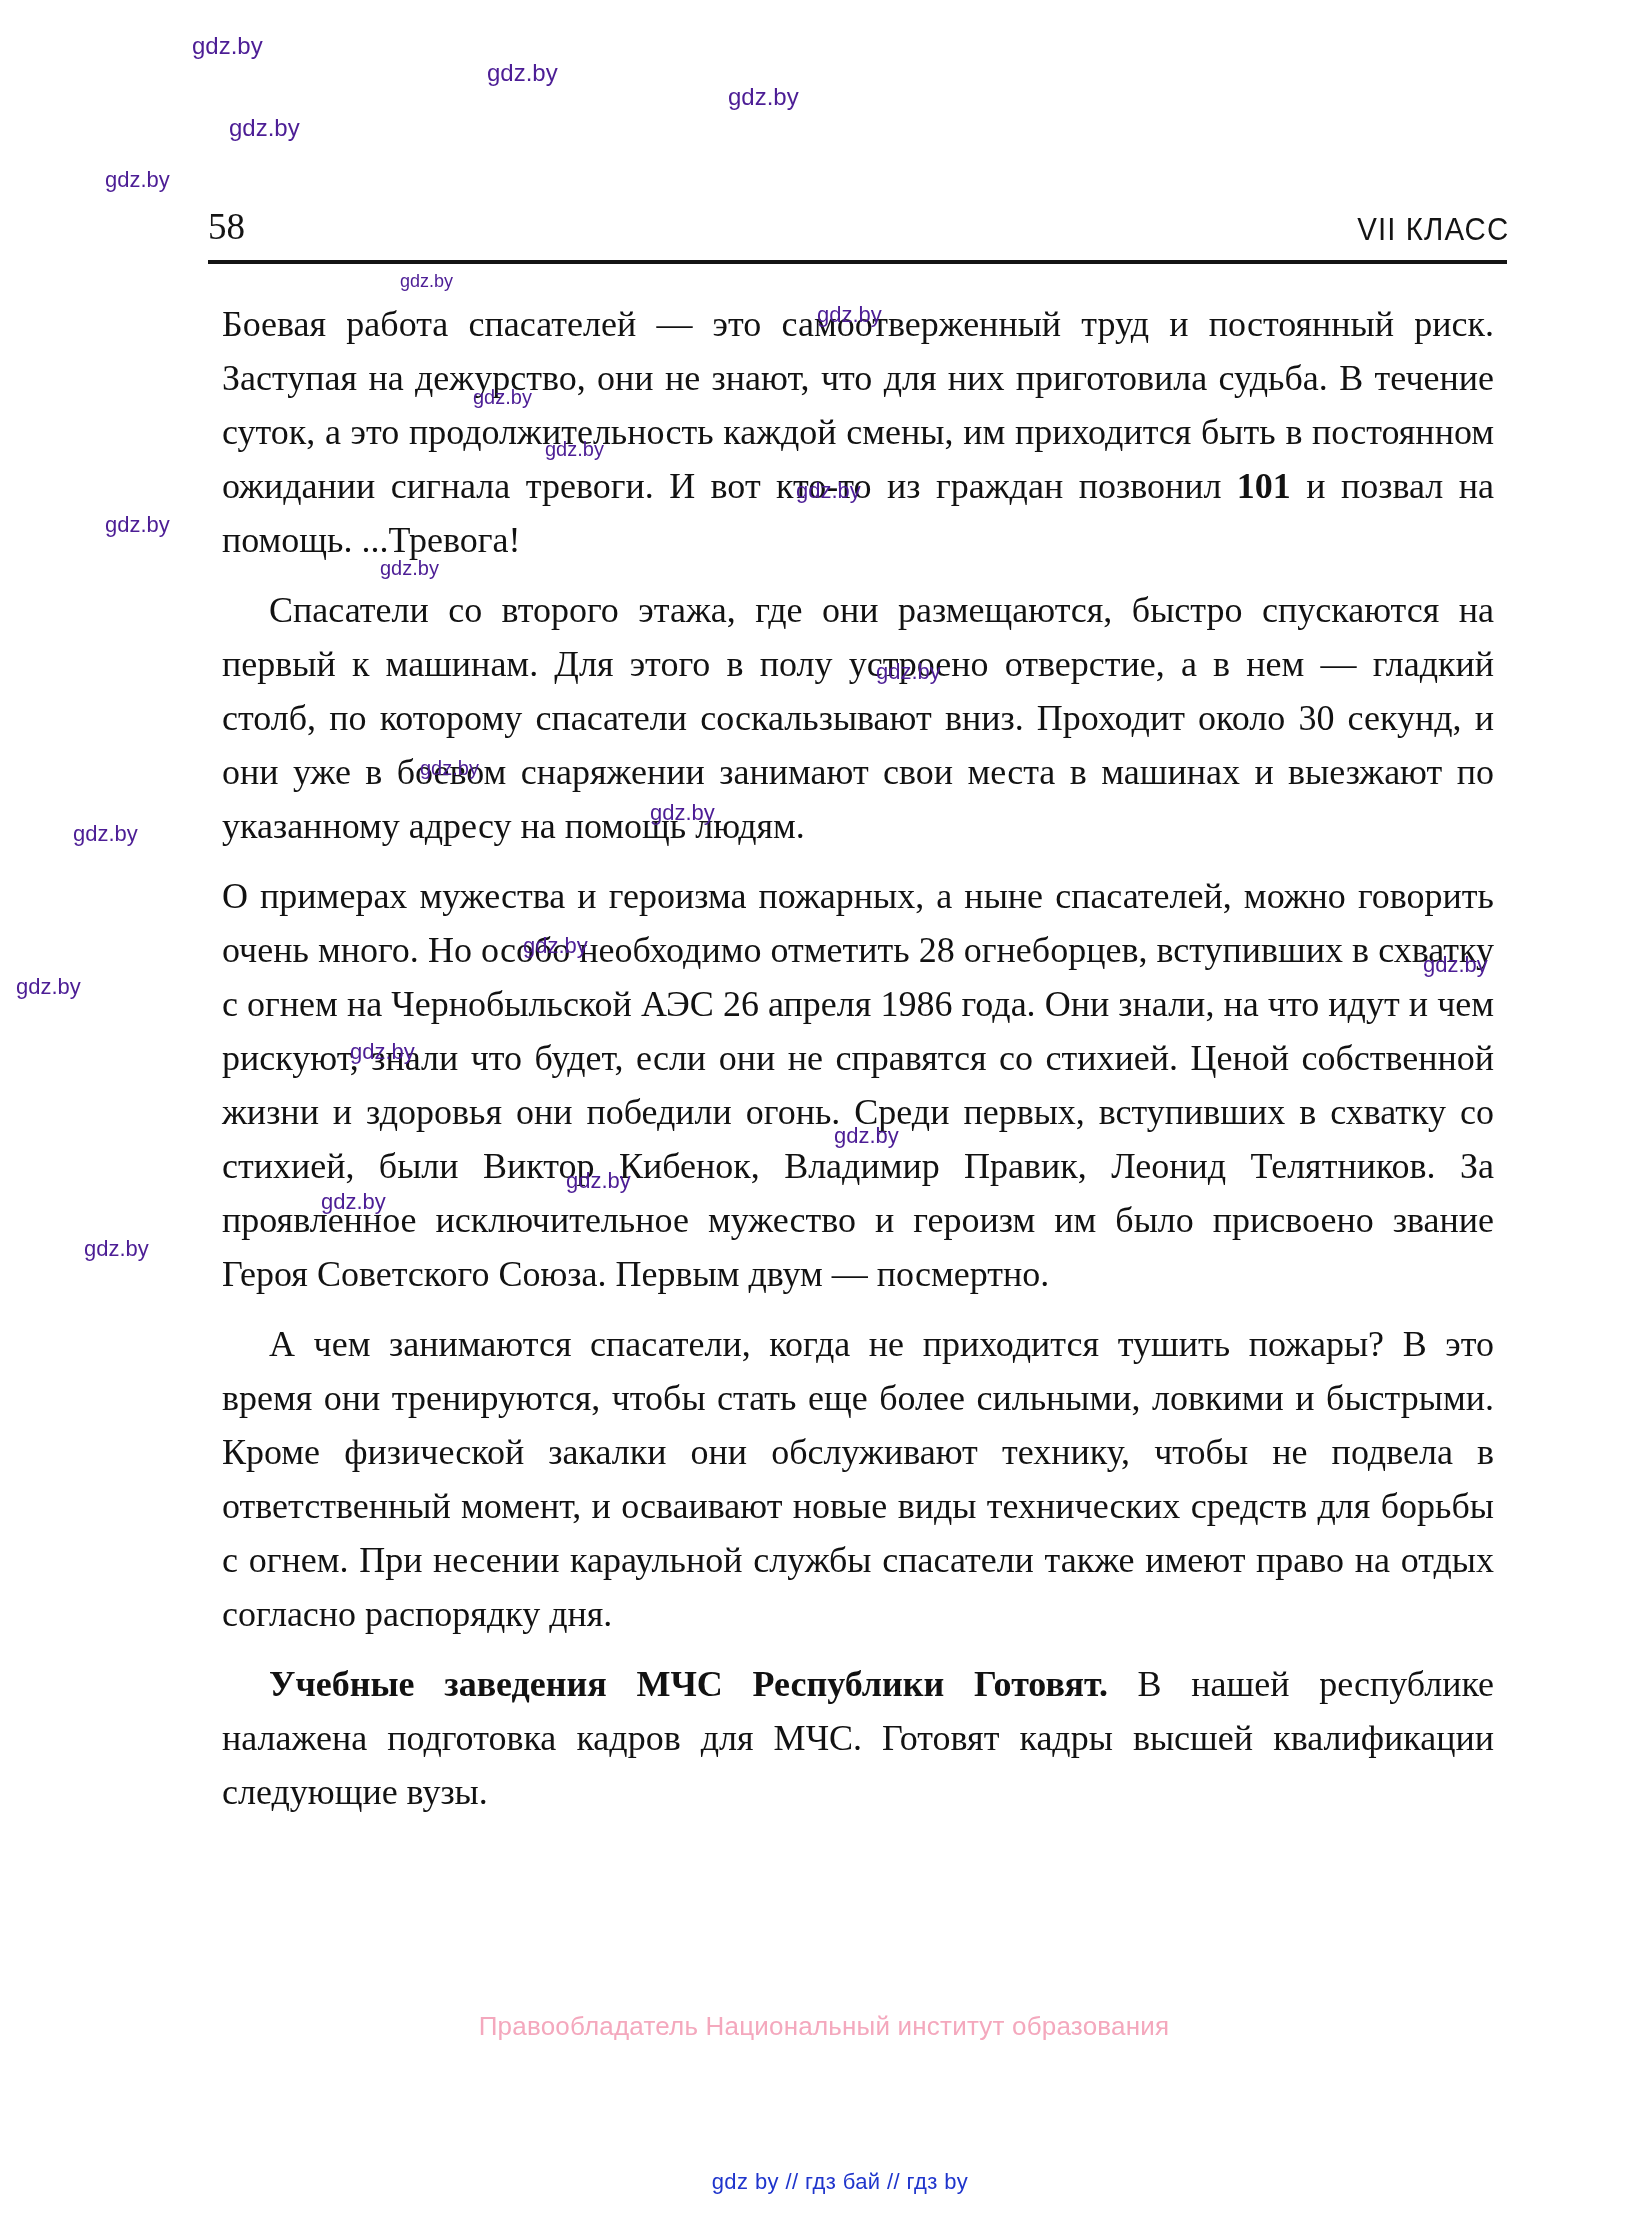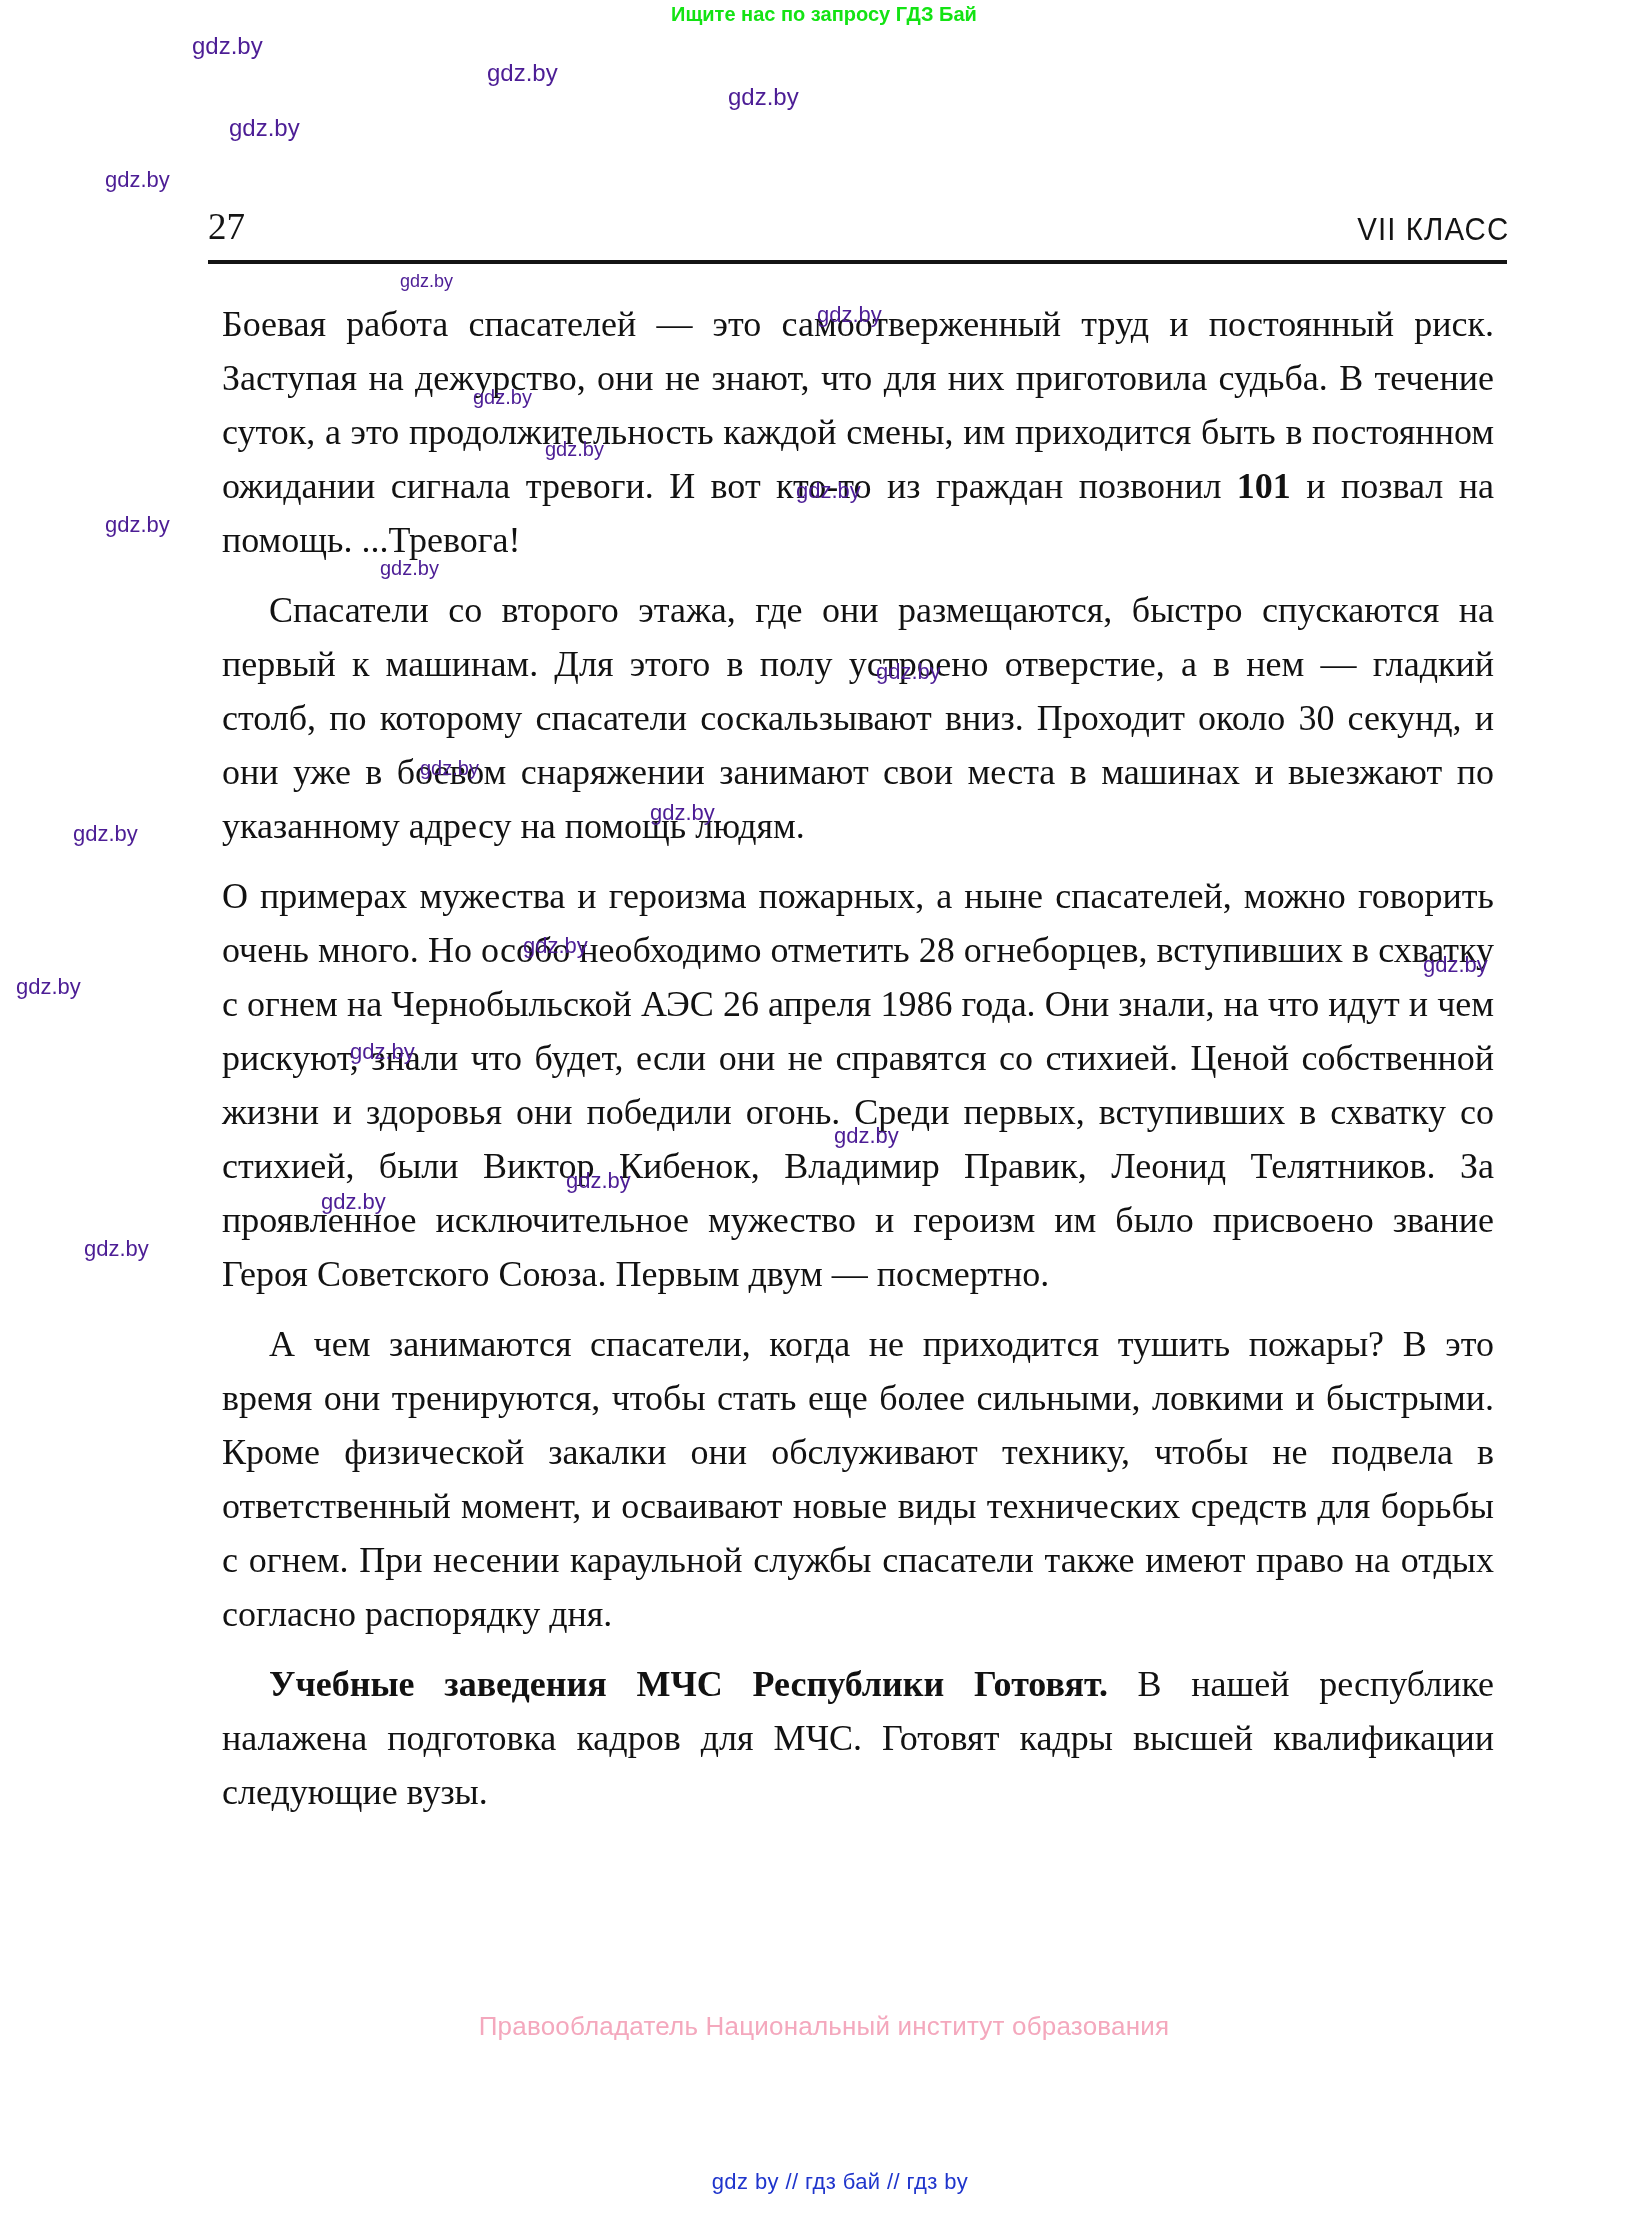--- a/index.html
+++ b/index.html
@@ -121,24 +121,23 @@
     color: #4c1d95;
     white-space: nowrap;
     pointer-events: none;
   }
 </style>
 </head>
 <body>
 
 <div id="page">
 
-  <div class="promo-banner">Ищите нас по запросу ГДЗ Бай</div>
 
   <div class="runhead">
-    <span class="page-number">27</span>
+    <span class="page-number">58</span>
     <span class="runhead-title">VII КЛАСС</span>
   </div>
   <div class="runhead-rule"></div>
 
   <div class="body-col">
 
     <p class="para" id="para-1">Боевая работа спасателей — это самоотверженный труд и постоянный риск. Заступая на дежурство, они не знают, что для них приготовила судьба. В течение суток, а это продолжительность каждой смены, им приходится быть в постоянном ожидании сигнала тревоги. И вот кто-то из граждан позвонил <b>101</b> и позвал на помощь. ...Тревога!</p>
 
     <p class="para indent">Спасатели со второго этажа, где они размещаются, быстро спускаются на первый к машинам. Для этого в полу устроено отверстие, а в нем — гладкий столб, по которому спасатели соскальзывают вниз. Проходит около 30 секунд, и они уже в боевом снаряжении занимают свои места в машинах и выезжают по указанному адресу на помощь людям.</p>
 

